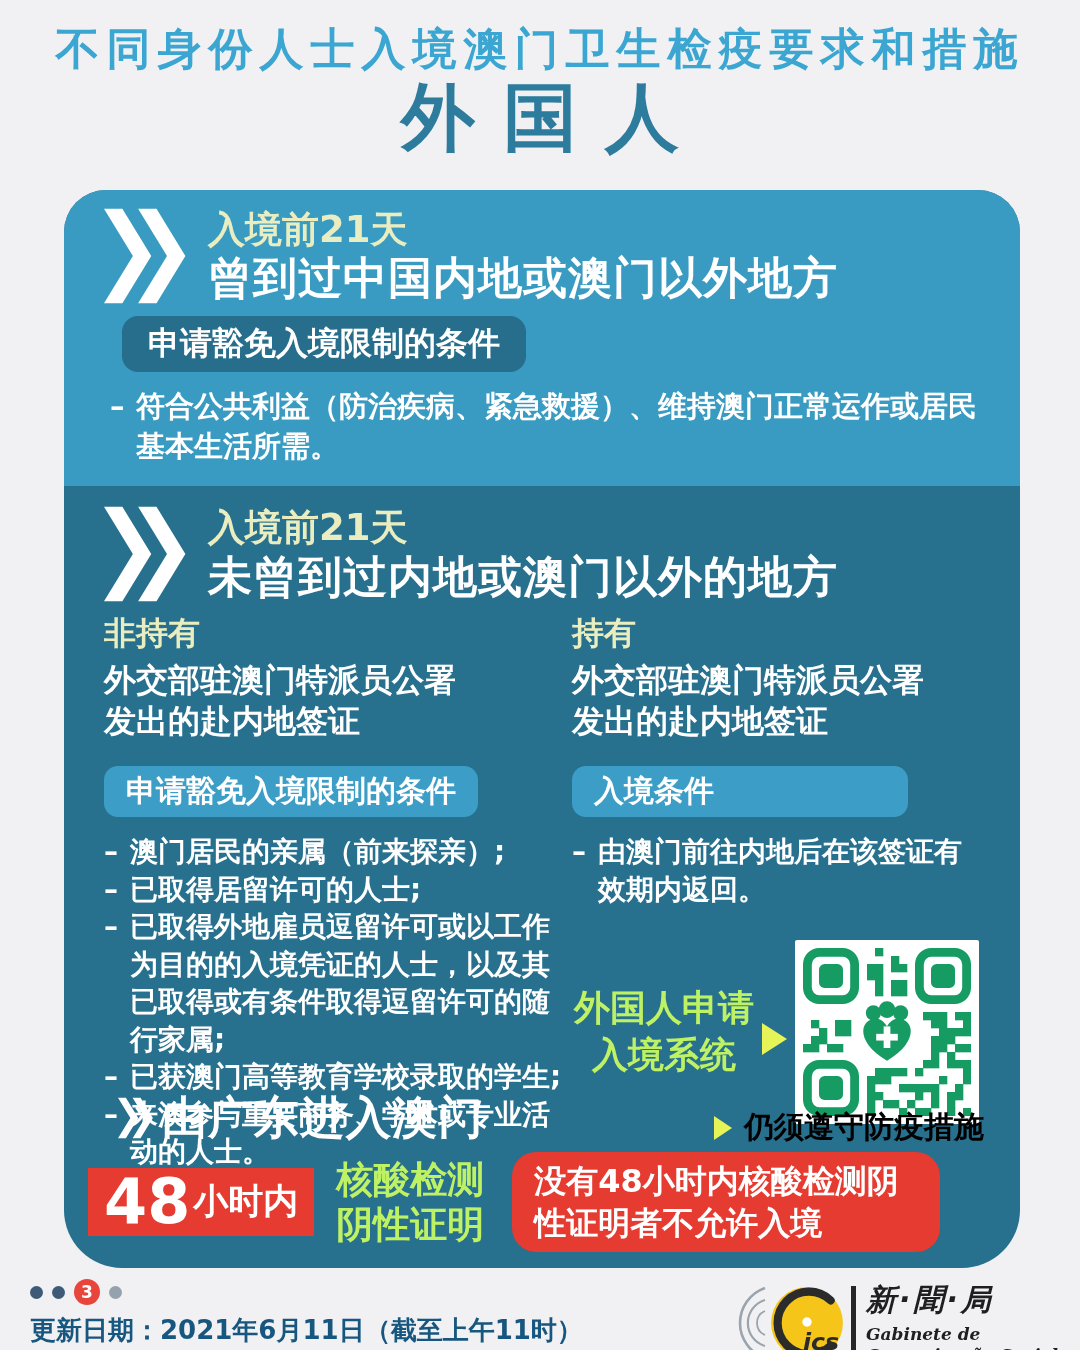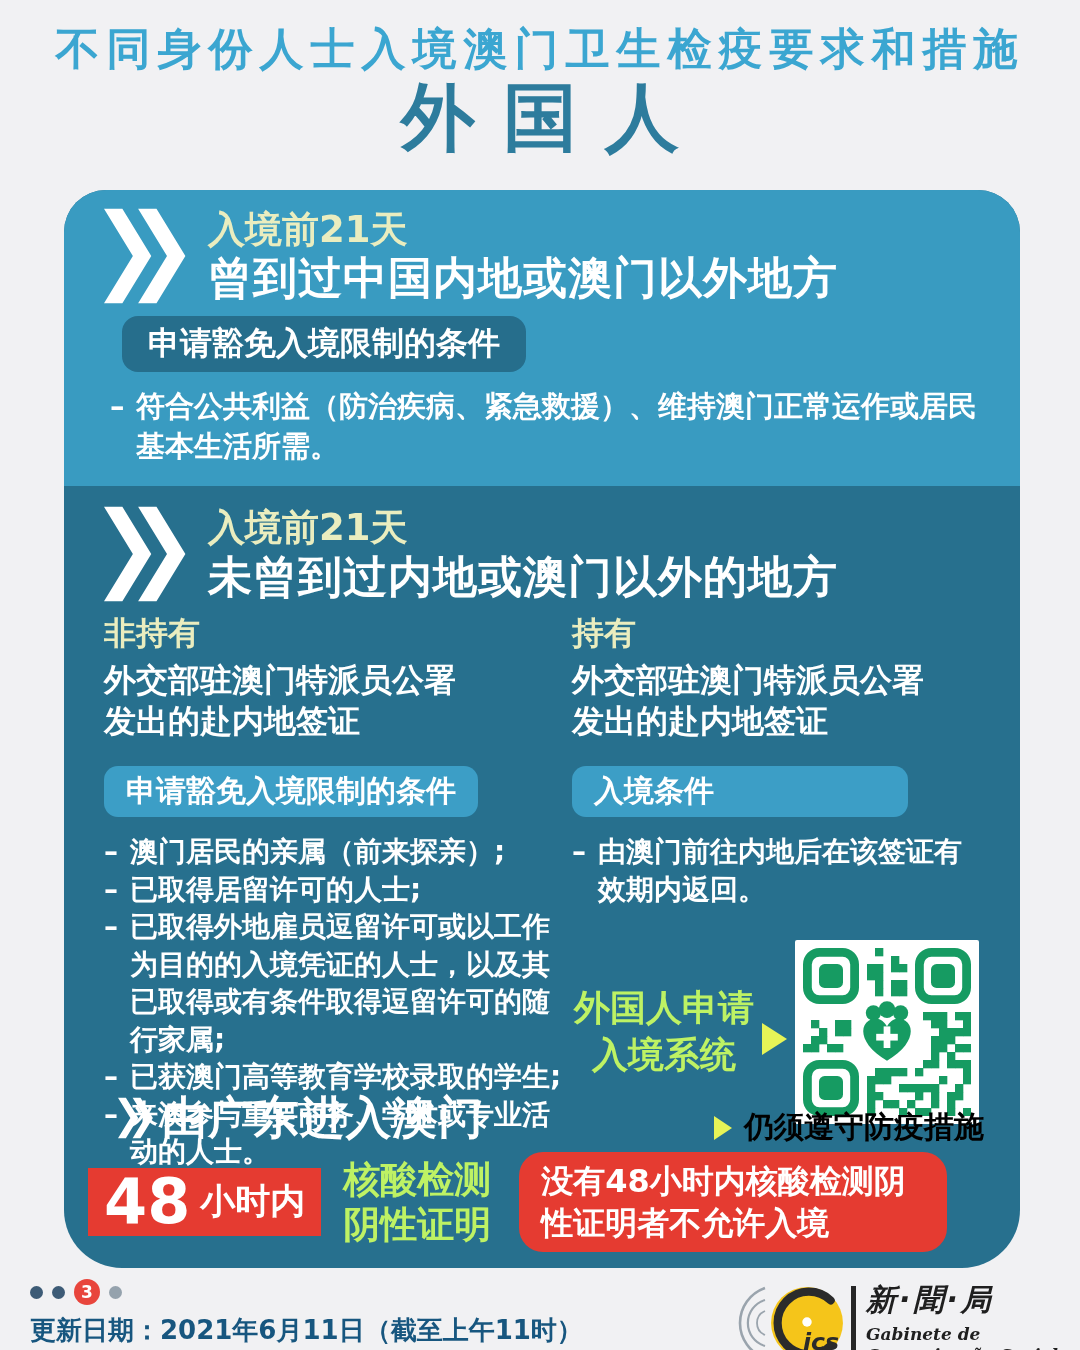--- a/index.html
+++ b/index.html
@@ -69,21 +69,21 @@
   .gd-left { display:flex; align-items:center; gap:8px; }
   .gd-title { font-size:45px; color:#fff; letter-spacing:1px; }
   .gd-note { display:flex; align-items:center; font-size:30px; color:#000000; margin-right:2px; }
 
   .bot-row { position:absolute; left:24px; right:20px; bottom:16px; display:flex; align-items:center; }
   .t48 {
     background:#E53B31; height:68px; padding:0 16px;
     display:flex; align-items:center; justify-content:center; flex:0 0 auto;
   }
   .t48 .num { font-size:62px; color:#fff; line-height:1; }
-  .t48 .unit { font-size:35px; color:#fff; margin-left:10px; }
+  .t48 .unit { font-size:35px; color:#fff; margin-left:3px; }
   .req { font-size:37px; color:#bef264; line-height:1.22; margin-left:22px; }
   .warn {
     background:#E53B31; border-radius:24px; padding:8px 22px;
     font-size:32px; color:#fff; line-height:1.32; margin-left:28px; width:428px;
   }
 
   
   .footer { position:absolute; left:30px; top:1278px; right:22px; display:flex; justify-content:space-between; align-items:flex-start; }
   .dots { display:flex; align-items:center; gap:9px; height:28px; }
   .dot { width:13px; height:13px; border-radius:50%; background:#3D5B76; }

